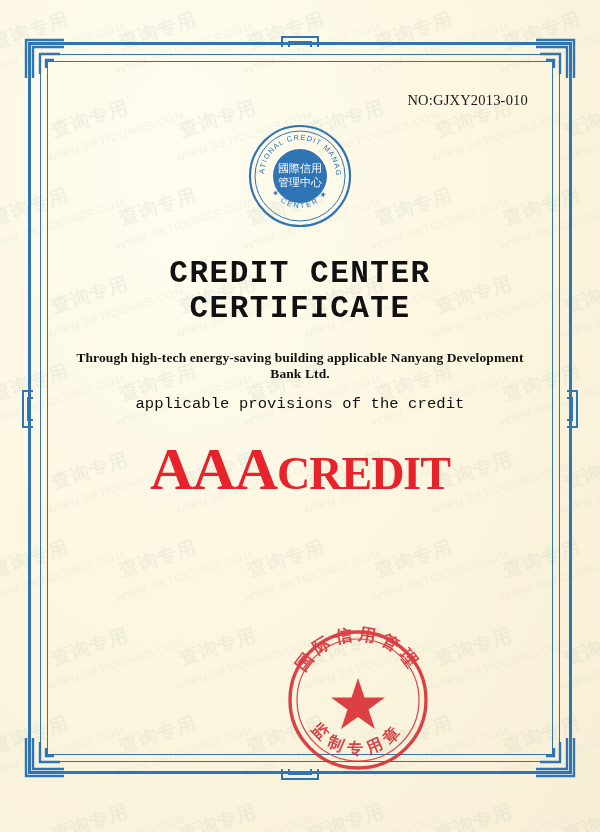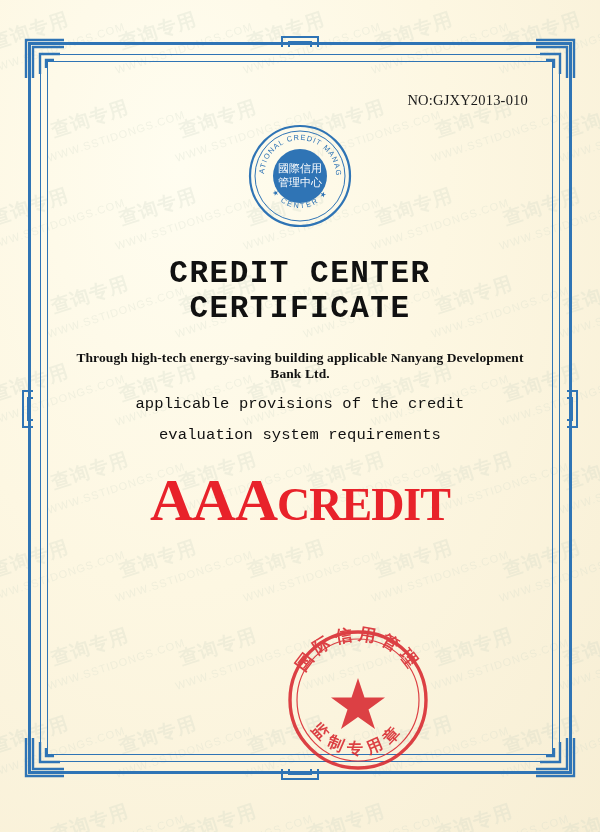--- a/index.html
+++ b/index.html
@@ -406,21 +406,20 @@
         </text>
         <text x="52" y="48" text-anchor="middle" font-family="DejaVu Sans, sans-serif" font-size="11" fill="#ffffff">國際信用</text>
         <text x="52" y="62" text-anchor="middle" font-family="DejaVu Sans, sans-serif" font-size="11" fill="#ffffff">管理中心</text>
       </svg>
     </div>
 
     <div class="title">CREDIT CENTER CERTIFICATE</div>
     <div class="subject">Through high-tech energy-saving building applicable Nanyang Development Bank Ltd.</div>
 
     <div class="body-line">applicable provisions of the credit</div>
-    <div class="body-line">evaluation system requirements</div>
 
     <div class="grade">
       <span>AAA</span><span class="sm">CREDIT</span>
     </div>
 
     <div class="signature-block">
     </div>
 
   </div>
 

